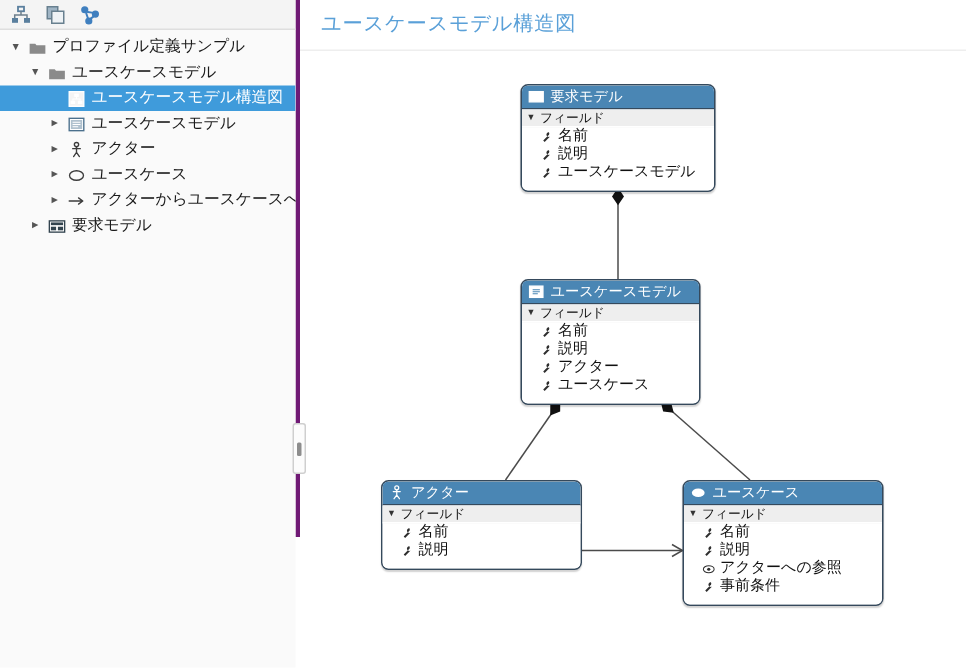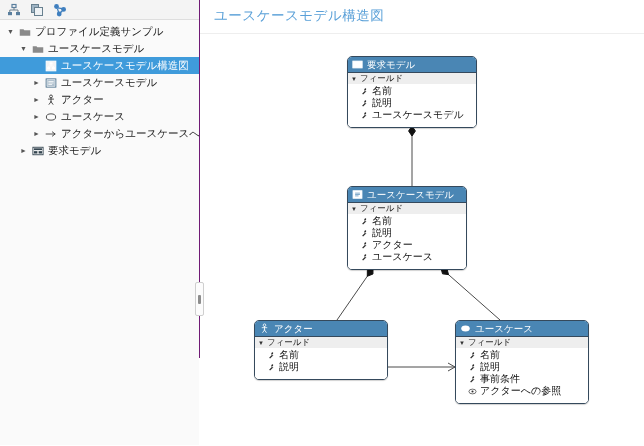--- a/index.html
+++ b/index.html
@@ -17,21 +17,21 @@
     display: flex;
     flex-direction: row;
   }
 
   
   #left-panel {
     position: relative;
     width: 200px;
     height: 358px;
     background: #fafafa;
-    border-right: 1px solid #701a75;
+    border-right: 3px solid #701a75;
     flex: 0 0 200px;
   }
   #tree-toolbar {
     height: 20px;
     background: #f4f4f4;
     border-bottom: 1px solid #dedede;
     display: flex;
     align-items: center;
     padding-left: 6px;
     gap: 7px;
@@ -466,31 +466,31 @@
               <span class="feat-ico">
                 <svg width="9" height="9" viewBox="0 0 16 16">
                   <path d="M10.6 2.2a2.7 2.7 0 1 0 1.8 4.4l-1.3 1.3-5.6 5.6-1.7-1.7 5.6-5.6 1.3-1.3a2.7 2.7 0 0 0-.1-2.7z" fill="#2f2f2f"></path>
                 </svg>
               </span>
               <span class="feat-label">説明</span>
             </div>
             <div class="feat-row">
               <span class="feat-ico">
                 <svg width="9" height="9" viewBox="0 0 16 16">
-                  <path d="M10.6 2.2a2.7 2.7 0 1 0 1.8 4.4l-1.3 1.3-5.6 5.6-1.7-1.7 5.6-5.6 1.3-1.3a2.7 2.7 0 0 0-.1-2.7z" fill="#2f2f2f"></path>
-                </svg>
-              </span>
-              <span class="feat-label">事前条件</span>
-            </div>
-            <div class="feat-row">
-              <span class="feat-ico">
-                <svg width="9" height="9" viewBox="0 0 16 16">
                   <ellipse cx="8" cy="8" rx="6.4" ry="4.2" fill="none" stroke="#2f2f2f" stroke-width="1.2"></ellipse>
                   <circle cx="8" cy="8" r="1.9" fill="#2f2f2f"></circle>
                 </svg>
               </span>
               <span class="feat-label">アクターへの参照</span>
+            </div>
+            <div class="feat-row">
+              <span class="feat-ico">
+                <svg width="9" height="9" viewBox="0 0 16 16">
+                  <path d="M10.6 2.2a2.7 2.7 0 1 0 1.8 4.4l-1.3 1.3-5.6 5.6-1.7-1.7 5.6-5.6 1.3-1.3a2.7 2.7 0 0 0-.1-2.7z" fill="#2f2f2f"></path>
+                </svg>
+              </span>
+              <span class="feat-label">事前条件</span>
             </div>
           </div>
         </div>
       </div>
   </div>
 </div>
 
 </body></html>

